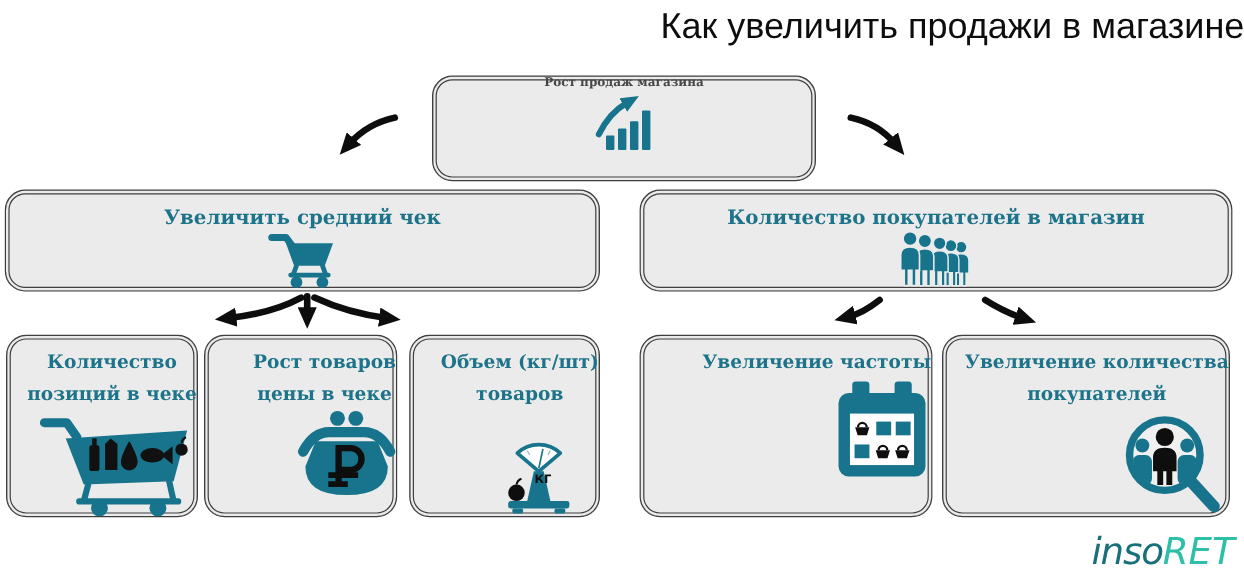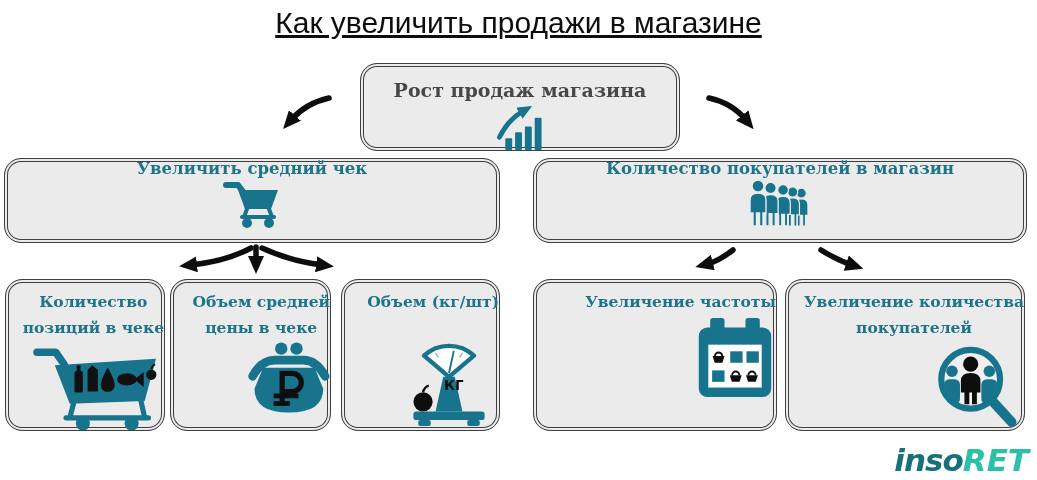--- a/index.html
+++ b/index.html
@@ -1,43 +1,43 @@
 <!DOCTYPE html>
 <html><head>
 <meta charset="utf-8">
 <style>
   html,body{margin:0;padding:0;background:#fff;}
   .canvas{position:relative;width:1037px;height:480px;background:#ffffff;overflow:hidden;
           font-family:"Liberation Sans",sans-serif;}
-  .page-title{position:absolute;top:6px;left:0;width:100%;text-align:center;
-              font-size:30px;font-weight:400;color:#0d0d0d;letter-spacing:0;text-decoration:underline;}
+  .page-title{position:absolute;top:6px;left:0;width:100%;text-align:right;
+              font-size:30px;font-weight:400;color:#0d0d0d;letter-spacing:0;}
   .arrow-layer{position:absolute;left:0;top:0;width:1037px;height:480px;pointer-events:none;z-index:5;}
   .card{position:absolute;box-sizing:border-box;background:#ebebeb;
         border:1.5px solid #3f3f3f;border-radius:17px;
         box-shadow:inset 0 0 0 2px #ebebeb, inset 0 0 0 3px #3f3f3f;
         display:flex;flex-direction:column;align-items:center;z-index:2;}
   .card-label{font-family:"DejaVu Serif","Liberation Serif",serif;font-weight:bold;
               color:#1d7389;text-align:center;}
   .root-card{left:360px;top:63px;width:320px;height:88px;}
-  .root-card .card-label{color:#474747;font-size:19px;margin-top:15px;}
+  .root-card .card-label{color:#474747;font-size:10px;}
   .branch-left{left:4px;top:158px;width:496px;height:85px;}
   .branch-right{left:533px;top:158px;width:494px;height:85px;}
-  .branch-left .card-label,.branch-right .card-label{font-size:16.5px;}
+  .branch-left .card-label,.branch-right .card-label{font-size:16.5px;margin-top:13px;}
   .leaf{top:279px;height:152px;align-items:flex-end;}
   .leaf .card-label{font-size:15.5px;line-height:26px;margin-top:9px;}
   .leaf .card-label span{display:block;}
   .leaf-0{left:5px;width:160px;}
   .leaf-1{left:170px;width:161px;}
   .leaf-2{left:341px;width:159px;gap:27px;}
   .leaf-3{left:533px;width:244px;padding-left:41px;}
   .leaf-4{left:785px;width:240px;}
   .card svg{display:block;}
   .logo{position:absolute;right:8px;bottom:2px;
         font-family:"DejaVu Sans","Liberation Sans",sans-serif;
-        font-style:italic;font-weight:bold;font-size:31px;letter-spacing:-1px;z-index:6;}
+        font-style:italic;font-weight:normal;font-size:31px;letter-spacing:-1px;z-index:6;}
   .logo .p1{color:#17707a;}
   .logo .p2{color:#2dbfa7;letter-spacing:0;}
 </style>
 </head>
 <body>
 
 <div class="canvas">
 
   <div class="page-title">Как увеличить продажи в магазине</div>
 
@@ -123,39 +123,40 @@
         <path d="M129 30 Q130 26 133 25" stroke="#111" stroke-width="2" fill="none"></path>
       </g>
       <path d="M46 67 L42 82 M118 64 L122 82 M38 82 H126" stroke="#17748c" stroke-width="5.5" fill="none" stroke-linecap="round"></path>
       <circle cx="56" cy="88" r="7.5" fill="#17748c"></circle>
       <circle cx="108" cy="88" r="7.5" fill="#17748c"></circle>
     </svg>
   </div>
 
   <div class="card leaf leaf-1">
     <div class="card-label">
-      <span>Объем средней</span>
+      <span>Рост товаров</span>
       <span>цены в чеке</span>
     </div>
     <svg width="88" height="84" viewBox="0 0 92 88">
       <circle cx="41" cy="8" r="6.5" fill="#17748c"></circle>
       <circle cx="57" cy="8" r="6.5" fill="#17748c"></circle>
       <path d="M11 37 Q20 20 34 20 H64 Q78 20 87 37" stroke="#17748c" stroke-width="9" fill="none" stroke-linecap="round" stroke-linejoin="round"></path>
       <path d="M22 28 H76 L85 50 Q85 75 49 75 Q13 75 13 50 Z" fill="#17748c"></path>
       <g stroke="#0e0e0e" fill="none">
         <path d="M42 66 V34 H52.5 A9.5 9.5 0 0 1 52.5 53 H42" stroke-width="5.5"></path>
         <path d="M33 57.5 H59" stroke-width="5"></path>
         <path d="M33 65.5 H50" stroke-width="5"></path>
       </g>
     </svg>
   </div>
 
   <div class="card leaf leaf-2">
     <div class="card-label">
       <span>Объем (кг/шт)</span>
+      <span>товаров</span>
     </div>
     <svg width="100" height="87" viewBox="0 0 104 90">
       <path d="M52 36 L26 14 A38 38 0 0 1 78 14 Z" fill="#ffffff" stroke="#17748c" stroke-width="4.5" stroke-linejoin="round"></path>
       <path d="M52 32 L57 9" stroke="#17748c" stroke-width="2"></path>
       <path d="M38 11 L41 16 M66 11 L63 16" stroke="#9fb6bd" stroke-width="1.5"></path>
       <path d="M46 36 H58 L66 72 H38 Z" fill="#17748c"></path>
       <text x="57" y="50" font-size="14" font-weight="bold" fill="#0e0e0e" text-anchor="middle" font-family="DejaVu Sans, Liberation Sans, sans-serif">КГ</text>
       <rect x="15" y="72" width="74" height="9" rx="3" fill="#17748c"></rect>
       <rect x="20" y="81" width="13" height="6" rx="2" fill="#17748c"></rect>
       <rect x="71" y="81" width="13" height="6" rx="2" fill="#17748c"></rect>

